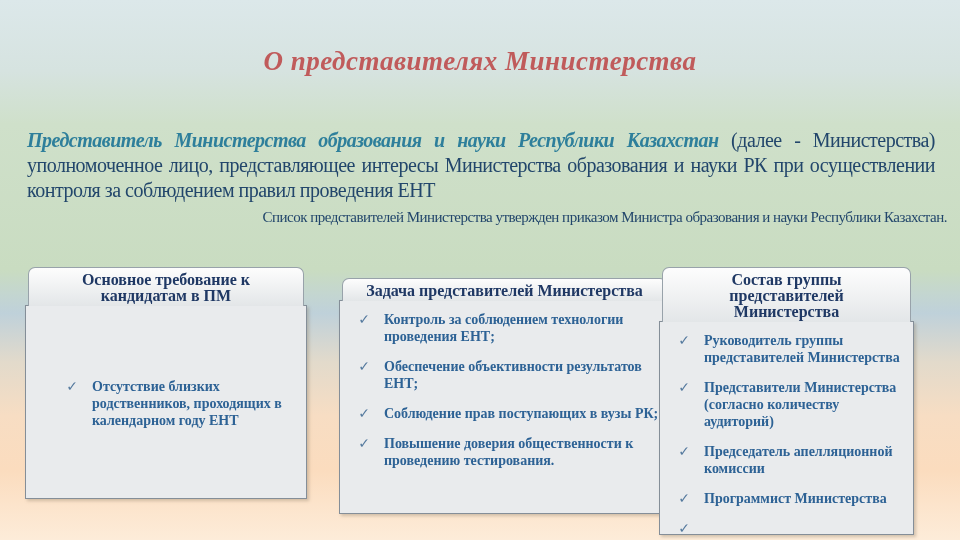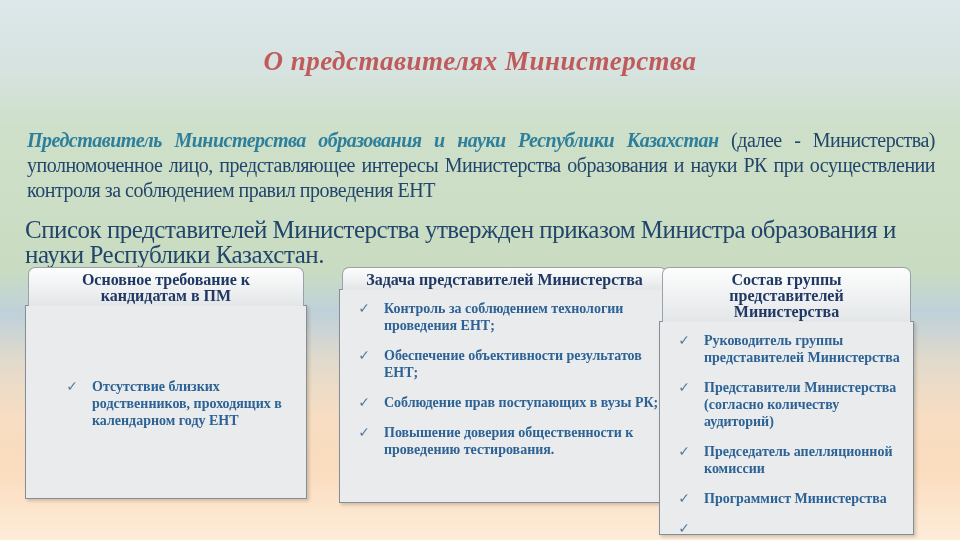--- a/index.html
+++ b/index.html
@@ -26,27 +26,27 @@
   }
 
   .p1 {
     position: absolute; top: 112px; left: 11px; right: 9px; margin: 16px;
     text-align: justify; font-size: 20px; line-height: 25px;
     letter-spacing: -0.5px; color: #22466b;
   }
   .p1 .hl { color: #2e7f9b; font-style: italic; font-weight: bold; }
 
   .p2 {
-    position: absolute; top: 201px; left: 9px; right: 9px; margin: 16px;
-    font-size: 25px; line-height: 25px; letter-spacing: -0.5px; color: #22466b;
+    position: absolute; top: 201px; left: 9px; right: 9px; margin: 4px;
+    font-size: 15px; line-height: 25px; letter-spacing: -0.5px; color: #22466b; text-align: right;
   }
 
   .box { position: absolute; }
   .box1 { left: 25px;  top: 267px; width: 282px; }
-  .box2 { left: 339px; top: 267px; width: 331px; }
+  .box2 { left: 339px; top: 278px; width: 331px; }
   .box3 { left: 659px; top: 267px; width: 255px; }
 
   .tab {
     margin: 0 3px; position: relative; z-index: 2; box-sizing: border-box;
     background: linear-gradient(#fdfdfd, #e3e6e8);
     border: 1px solid #98a2aa; border-bottom: none;
     border-radius: 7px 7px 0 0;
     color: #1f3864; font-weight: bold; font-size: 16px; line-height: 16px;
     text-align: center; padding: 4px 14px 2px;
   }

